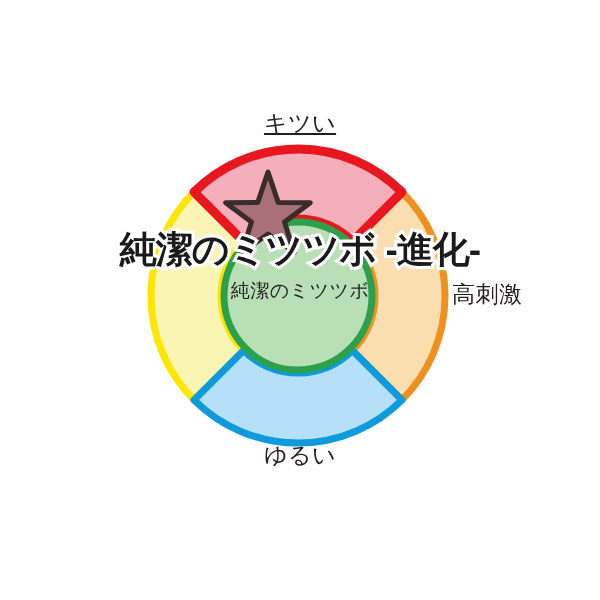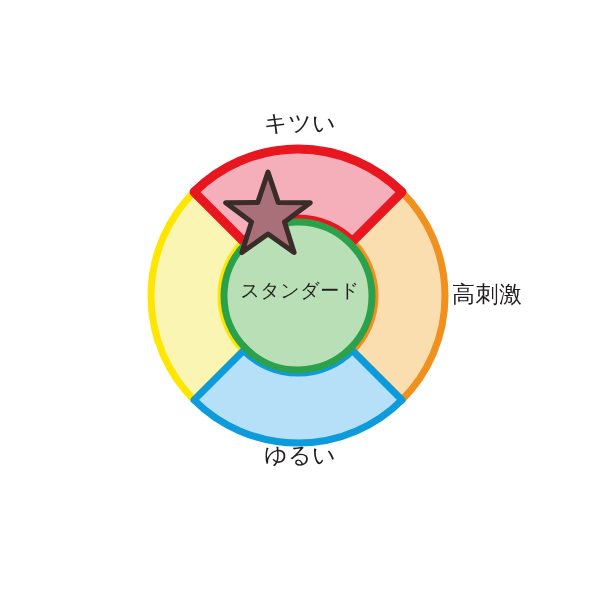--- a/index.html
+++ b/index.html
@@ -36,20 +36,21 @@
     font-size: 23px;
     line-height: 1;
     white-space: nowrap;
     font-family: "Liberation Sans", "DejaVu Sans", sans-serif;
     letter-spacing: 0.5px;
   }
   #label-top {
     left: 0; right: 0;
     text-align: center;
     top: 112px;
+    text-decoration: underline;
   }
   #label-right {
     left: 452px;
     top: 283px;
   }
   #label-bottom {
     left: 0; right: 0;
     text-align: center;
     top: 444px;
   }
@@ -129,16 +130,19 @@
              L 257.8 202.4 Z" fill="#A9707A" stroke="#3A2C28" stroke-width="5" stroke-linejoin="round"></path>
   </svg>
 
   <div class="axis-label" id="label-top">キツい</div>
 
   <div class="axis-label" id="label-bottom">ゆるい</div>
 
   <div class="axis-label" id="label-right">高刺激</div>
 
 
-  <div id="label-center">スタンダード</div>
+  <div id="label-center">純潔のミツツボ</div>
 
+  <div id="title-wrap">
+    <span id="title-text">純潔のミツツボ -進化-</span>
+  </div>
 
 </div>
 
 </body></html>

